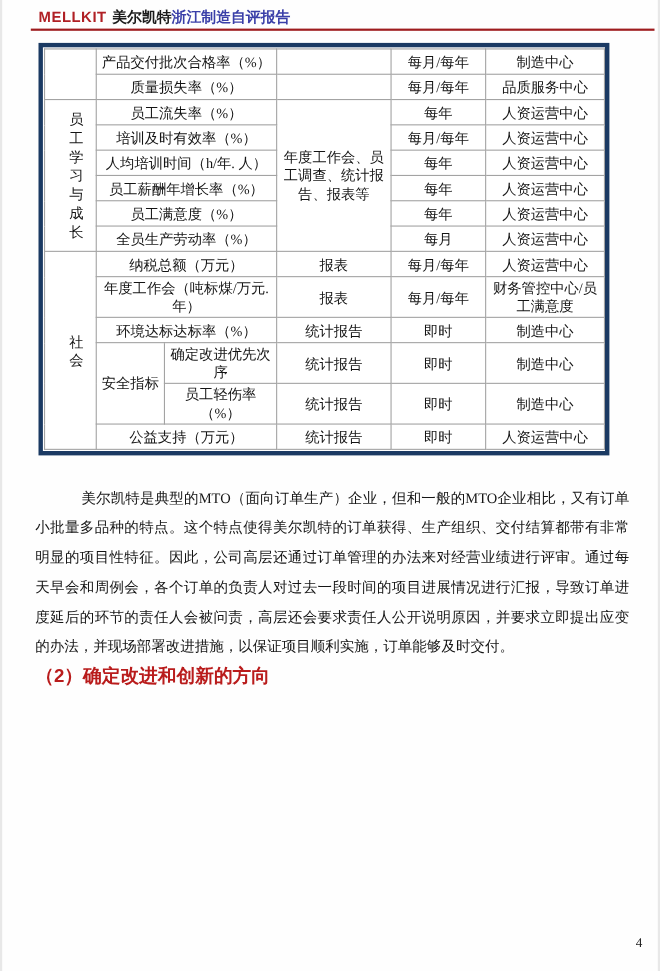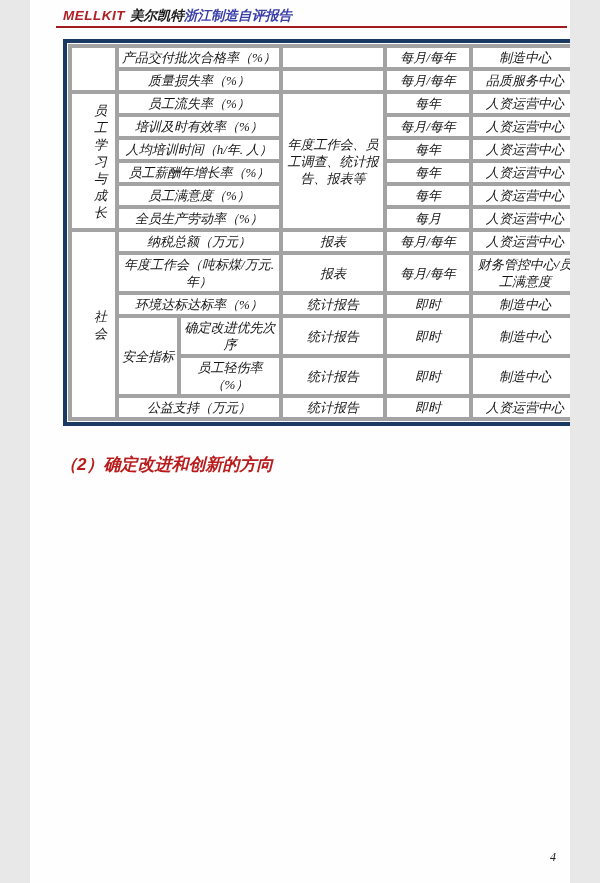--- a/index.html
+++ b/index.html
@@ -1,26 +1,25 @@
 <!DOCTYPE html>
 <html><head>
 <meta charset="utf-8">
 <style>
   * { margin: 0; padding: 0; box-sizing: border-box; }
   html, body { background: #e8e8e8; }
   .page {
     position: relative;
-    width: 540px;
+    width: 596px;
     height: 883px;
     margin: 0 auto;
     background: #fefefe;
     font-family: "Liberation Serif", "DejaVu Serif", serif;
     color: #111;
     overflow: hidden;
-    font-style: italic;
   }
   
   .hdr {
     padding: 7px 0 0 33px;
     font-size: 13.5px;
     line-height: 17px;
     white-space: nowrap;
   }
   .hdr .brand {
     font-family: "Liberation Sans", sans-serif;
@@ -44,21 +43,21 @@
     background: #fff;
     padding: 1px;
   }
   table.kpi {
     border-collapse: collapse;
     width: 100%;
     table-layout: fixed;
     font-size: 13px;
   }
   table.kpi td {
-    border: 4px solid #a3a3a3;
+    border: 1px solid #a3a3a3;
     text-align: center;
     vertical-align: middle;
     height: 23px;
     padding: 1px 3px;
     line-height: 17px;
     color: #141414;
     overflow: hidden;
   }
   table.kpi td.cat   { padding: 1px 22px; }
   
@@ -188,18 +187,19 @@
           <td colspan="2">公益支持（万元）</td>
           <td>统计报告</td>
           <td>即时</td>
           <td>人资运营中心</td>
         </tr>
       </tbody>
     </table>
   </div>
 
   <div class="bodytext">
+    <p class="para">美尔凯特是典型的MTO（面向订单生产）企业，但和一般的MTO企业相比，又有订单小批量多品种的特点。这个特点使得美尔凯特的订单获得、生产组织、交付结算都带有非常明显的项目性特征。因此，公司高层还通过订单管理的办法来对经营业绩进行评审。通过每天早会和周例会，各个订单的负责人对过去一段时间的项目进展情况进行汇报，导致订单进度延后的环节的责任人会被问责，高层还会要求责任人公开说明原因，并要求立即提出应变的办法，并现场部署改进措施，以保证项目顺利实施，订单能够及时交付。</p>
     <h3 class="sec">（2）确定改进和创新的方向</h3>
   </div>
 
   <div class="page-num">4</div>
 
 </div>
 
 </body></html>

